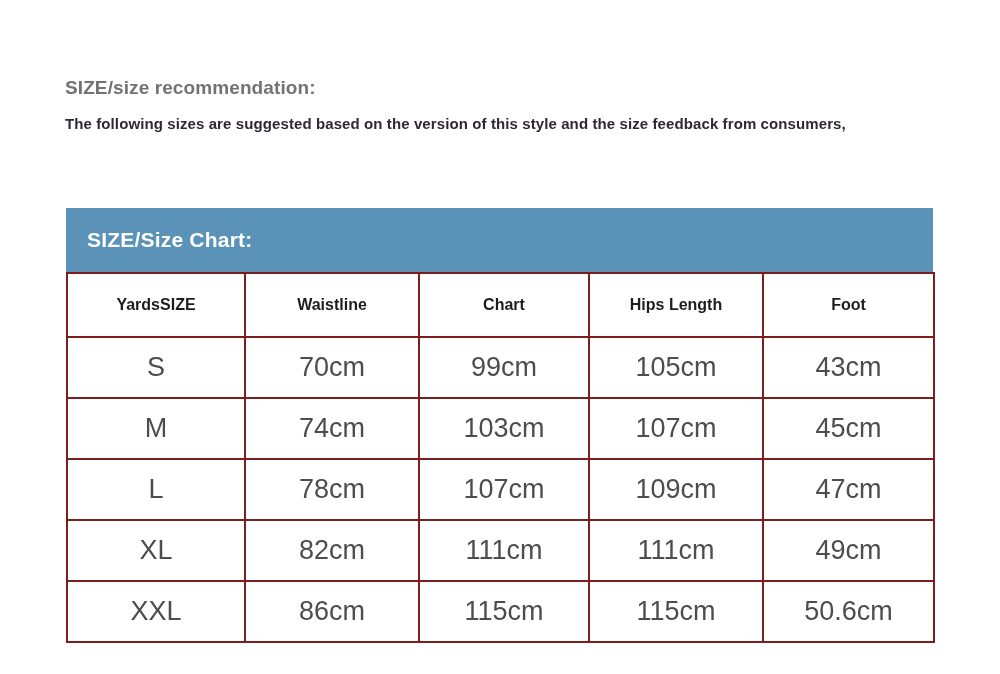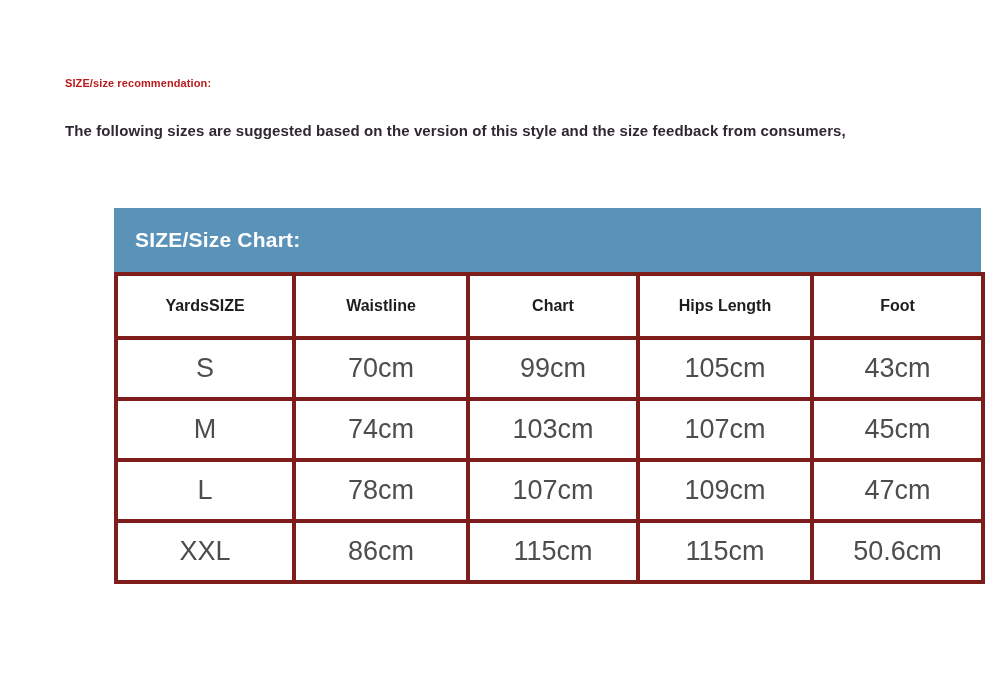--- a/index.html
+++ b/index.html
@@ -8,42 +8,41 @@
     width: 1000px;
     height: 674px;
     position: relative;
     font-family: "Liberation Sans", sans-serif;
     overflow: hidden;
   }
   .heading {
     position: absolute;
     left: 65px;
     top: 77px;
-    font-size: 11px;
+    font-size: 19px;
     font-weight: bold;
-    color: #b91c1c;
+    color: #737373;
     letter-spacing: 0.1px;
   }
   .description {
     position: absolute;
     left: 65px;
-    top: 121px;
+    top: 114px;
     width: 880px;
     font-size: 15px;
     font-weight: bold;
     color: #2f2833;
     line-height: 19.5px;
     letter-spacing: 0.1px;
   }
   .size-chart {
     position: absolute;
     left: 66px;
     top: 208px;
     width: 867px;
-    margin-left: 48px;
   }
   .chart-title-bar {
     height: 64px;
     background: #5a92b8;
     display: flex;
     align-items: center;
     padding-left: 21px;
   }
   .chart-title {
     color: #ffffff;
@@ -51,21 +50,21 @@
     font-weight: bold;
     letter-spacing: 0.2px;
   }
   table.size-table {
     width: 867px;
     border-collapse: collapse;
     table-layout: fixed;
   }
   .size-table th,
   .size-table td {
-    border: 4px solid #7f1d1d;
+    border: 2px solid #7f1d1d;
     text-align: center;
     vertical-align: middle;
     background: #ffffff;
   }
   .size-table th {
     height: 64px;
     font-size: 16px;
     font-weight: bold;
     color: #1d1d1d;
   }
@@ -122,20 +121,27 @@
         <td>45cm</td>
       </tr>
       <tr>
         <td>L</td>
         <td>78cm</td>
         <td>107cm</td>
         <td>109cm</td>
         <td>47cm</td>
       </tr>
       <tr>
+        <td>XL</td>
+        <td>82cm</td>
+        <td>111cm</td>
+        <td>111cm</td>
+        <td>49cm</td>
+      </tr>
+      <tr>
         <td>XXL</td>
         <td>86cm</td>
         <td>115cm</td>
         <td>115cm</td>
         <td>50.6cm</td>
       </tr>
     </tbody>
   </table>
 </div>
 

